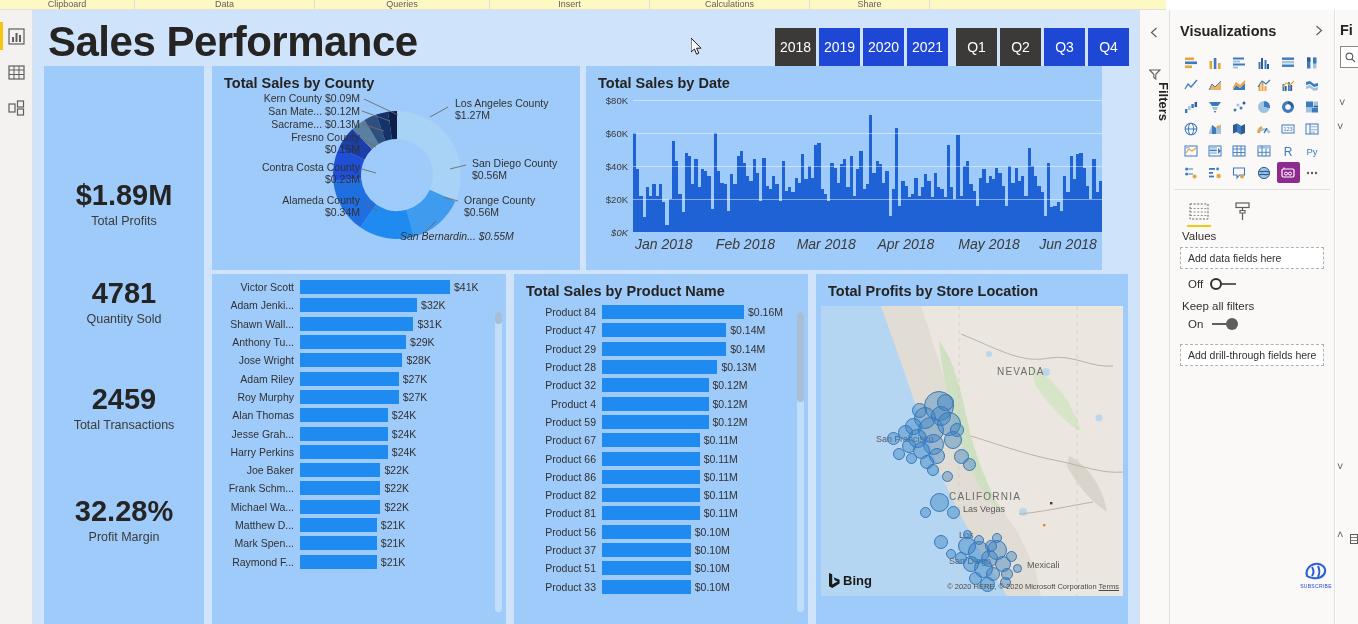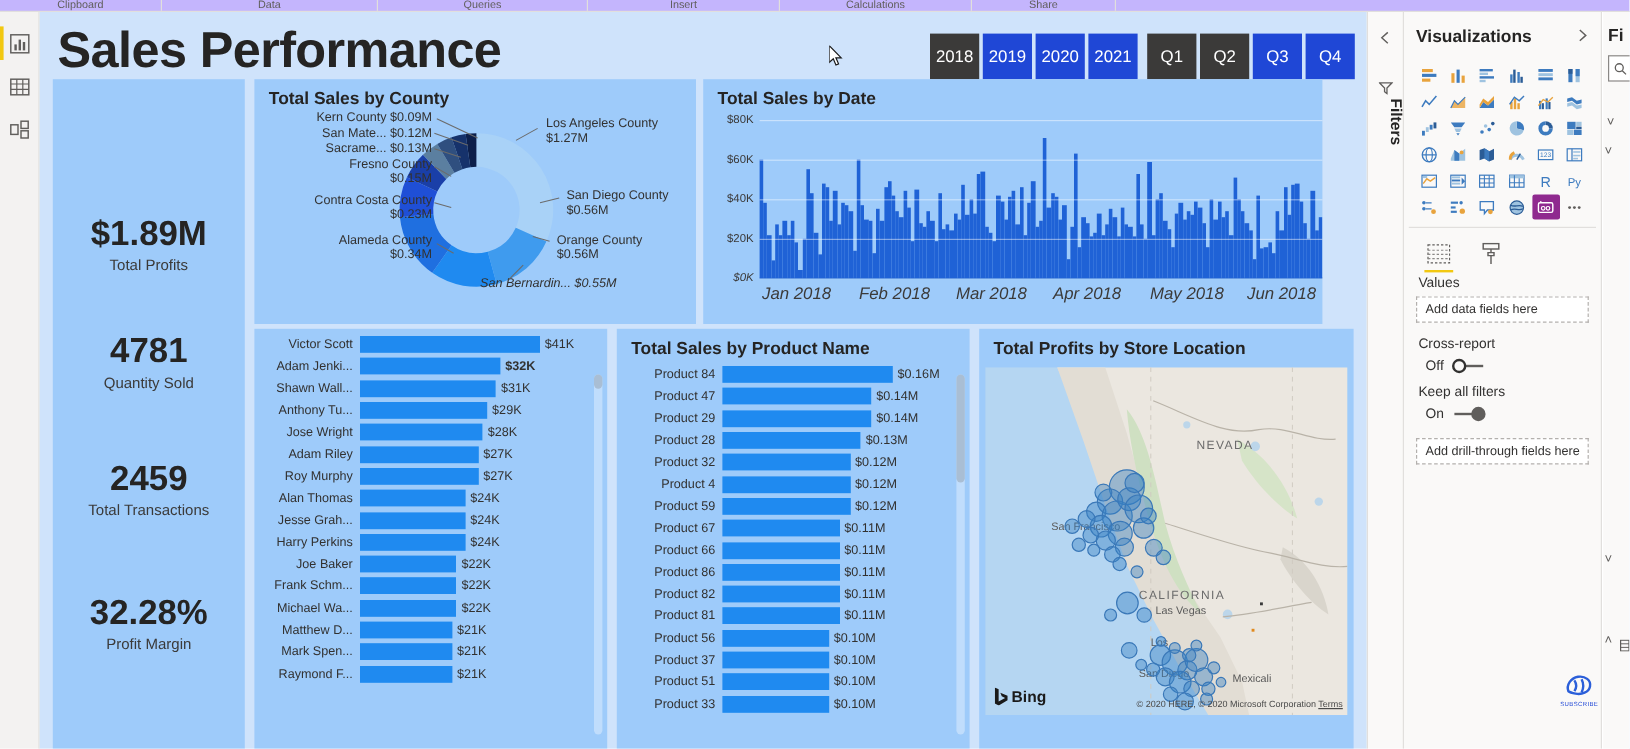--- a/index.html
+++ b/index.html
@@ -7,22 +7,22 @@
     width: 1358px; height: 624px;
     overflow: hidden;
     background: #ffffff;
     font-family: "Liberation Sans", sans-serif;
     -webkit-font-smoothing: antialiased;
   }
   .app { position: relative; width: 1358px; height: 624px; }
 
   
   .ribbon {
-    position: absolute; top: 0; left: 0; width: 1358px; height: 10px;
-    background: #c4b5fd; border-bottom: 1px solid #e1dfdd;
+    position: absolute; top: 0; left: 0; width: 1166px; height: 10px;
+    background: #fef9c3; border-bottom: 1px solid #e1dfdd;
     display: flex; align-items: flex-end;
   }
   .ribbon-grp {
     flex: 0 0 auto; text-align: center; font-size: 9px; color: #605e5c;
     line-height: 9px; overflow: hidden; height: 9px;
     border-right: 1px solid #e1dfdd;
   }
 
   
   .rail {
@@ -506,21 +506,21 @@
             <div class="bname">Victor Scott</div>
             <div class="btrack">
               <div class="bfill" style="width: 150px; background: rgb(31, 138, 240);"></div>
               <div class="bval" style="left: 150px;">$41K</div>
             </div>
           </div>
           <div class="brow">
             <div class="bname">Adam Jenki...</div>
             <div class="btrack">
               <div class="bfill" style="width: 117.073px; background: rgb(31, 138, 240);"></div>
-              <div class="bval" style="left: 117.073px; font-weight: bold;">$32K</div>
+              <div class="bval" style="left: 117.073px;">$32K</div>
             </div>
           </div>
           <div class="brow">
             <div class="bname">Shawn Wall...</div>
             <div class="btrack">
               <div class="bfill" style="width: 113.415px; background: rgb(31, 138, 240);"></div>
               <div class="bval" style="left: 113.415px;">$31K</div>
             </div>
           </div>
           <div class="brow">
@@ -1144,21 +1144,20 @@
         </svg>
       </div>
     </div>
 
     <div class="sect-lbl">Values</div>
     <div class="dropzone">
       <span>Add data fields here</span>
     </div>
 
 
-    <div class="sect-lbl">Cross-report</div>
     <div class="toggle-row">
       <span class="tg-lbl">Off</span>
       <span class="sw off">
         <span class="bar"></span>
         <span class="knob"></span>
       </span>
     </div>
 
     <div class="sect-lbl">Keep all filters</div>
     <div class="toggle-row">

